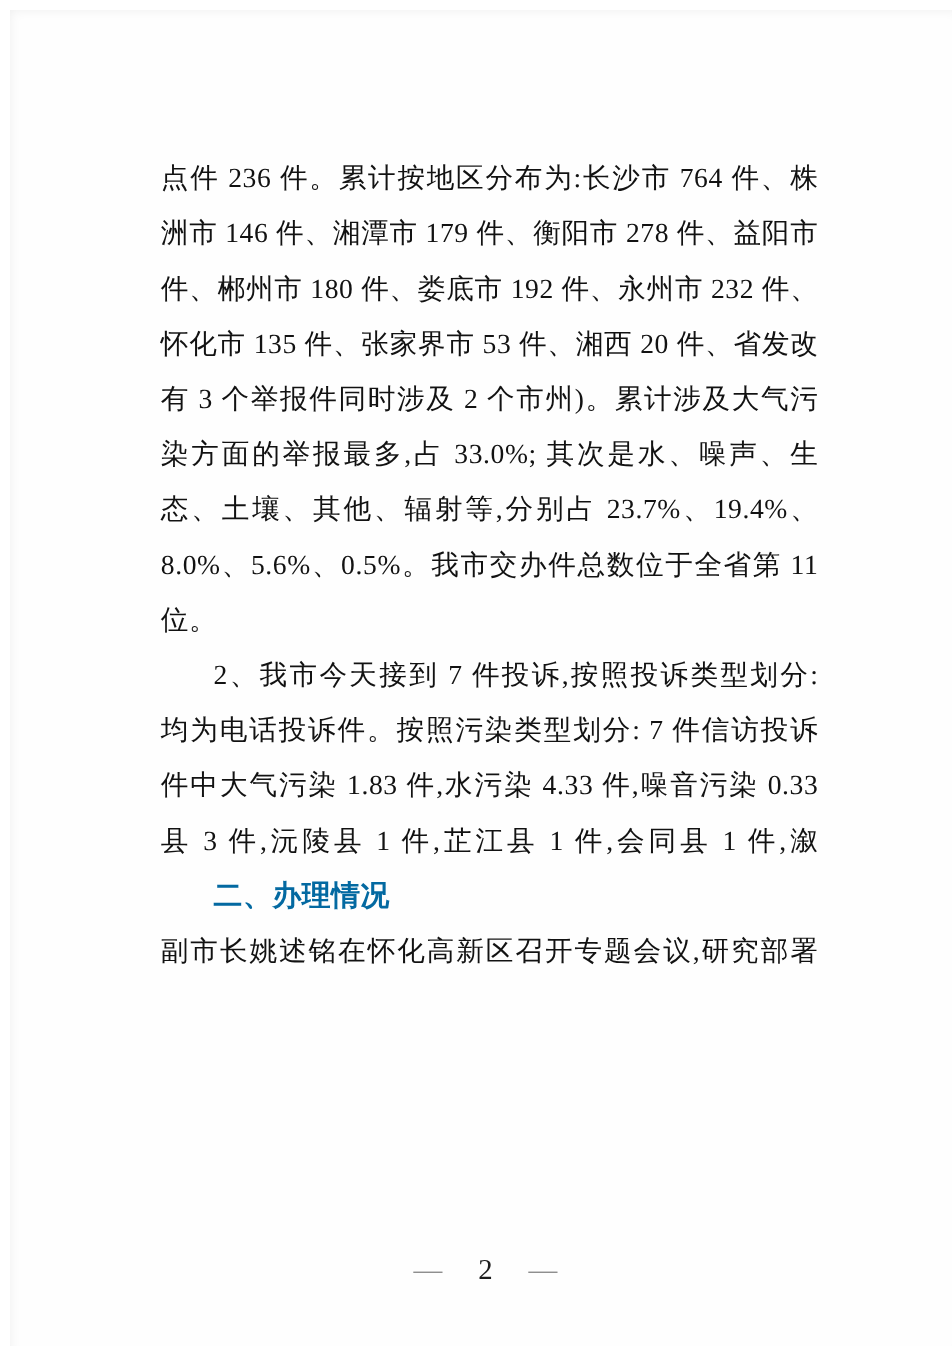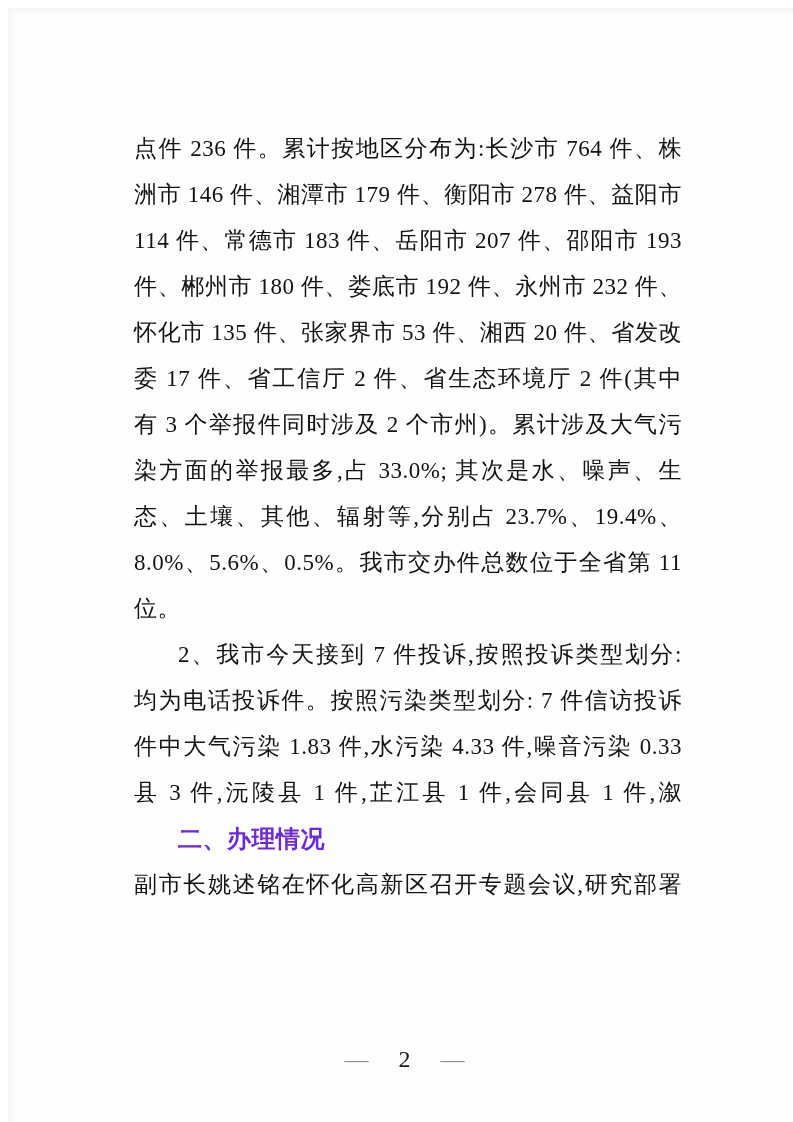--- a/index.html
+++ b/index.html
@@ -39,21 +39,21 @@
   }
   .ln.indent {
     padding-left: 52px;
   }
   .ln.heading {
     font-family: Liberation Serif, serif;
     font-weight: 700;
     font-size: 24px;
     text-align: left;
     text-align-last: left;
-    color: #6d28d9;
+    color: #0369a1;
   }
   .footer {
     position: absolute;
     top: 1026px;
     left: 0;
     width: 100%;
     text-align: center;
     font-size: 24px;
     line-height: 34px;
   }
@@ -65,24 +65,22 @@
     color: #1c1c1c;
   }
 </style>
 </head>
 <body>
 
 <div class="page">
   <div class="content">
     <div class="ln">点件 236 件。累计按地区分布为:长沙市 764 件、株</div>
     <div class="ln">洲市 146 件、湘潭市 179 件、衡阳市 278 件、益阳市</div>
-    <div class="ln">114 件、常德市 183 件、岳阳市 207 件、邵阳市 193</div>
     <div class="ln">件、郴州市 180 件、娄底市 192 件、永州市 232 件、</div>
     <div class="ln">怀化市 135 件、张家界市 53 件、湘西 20 件、省发改</div>
-    <div class="ln">委 17 件、省工信厅 2 件、省生态环境厅 2 件(其中</div>
     <div class="ln">有 3 个举报件同时涉及 2 个市州)。累计涉及大气污</div>
     <div class="ln">染方面的举报最多,占 33.0%; 其次是水、噪声、生</div>
     <div class="ln">态、土壤、其他、辐射等,分别占 23.7%、19.4%、9.7%、</div>
     <div class="ln">8.0%、5.6%、0.5%。我市交办件总数位于全省第 11</div>
     <div class="ln end">位。</div>
     <div class="ln indent">2、我市今天接到 7 件投诉,按照投诉类型划分:</div>
     <div class="ln">均为电话投诉件。按照污染类型划分: 7 件信访投诉</div>
     <div class="ln">件中大气污染 1.83 件,水污染 4.33 件,噪音污染 0.33</div>
     <div class="ln">县 3 件,沅陵县 1 件,芷江县 1 件,会同县 1 件,溆</div>
     <div class="ln indent heading">二、办理情况</div>

